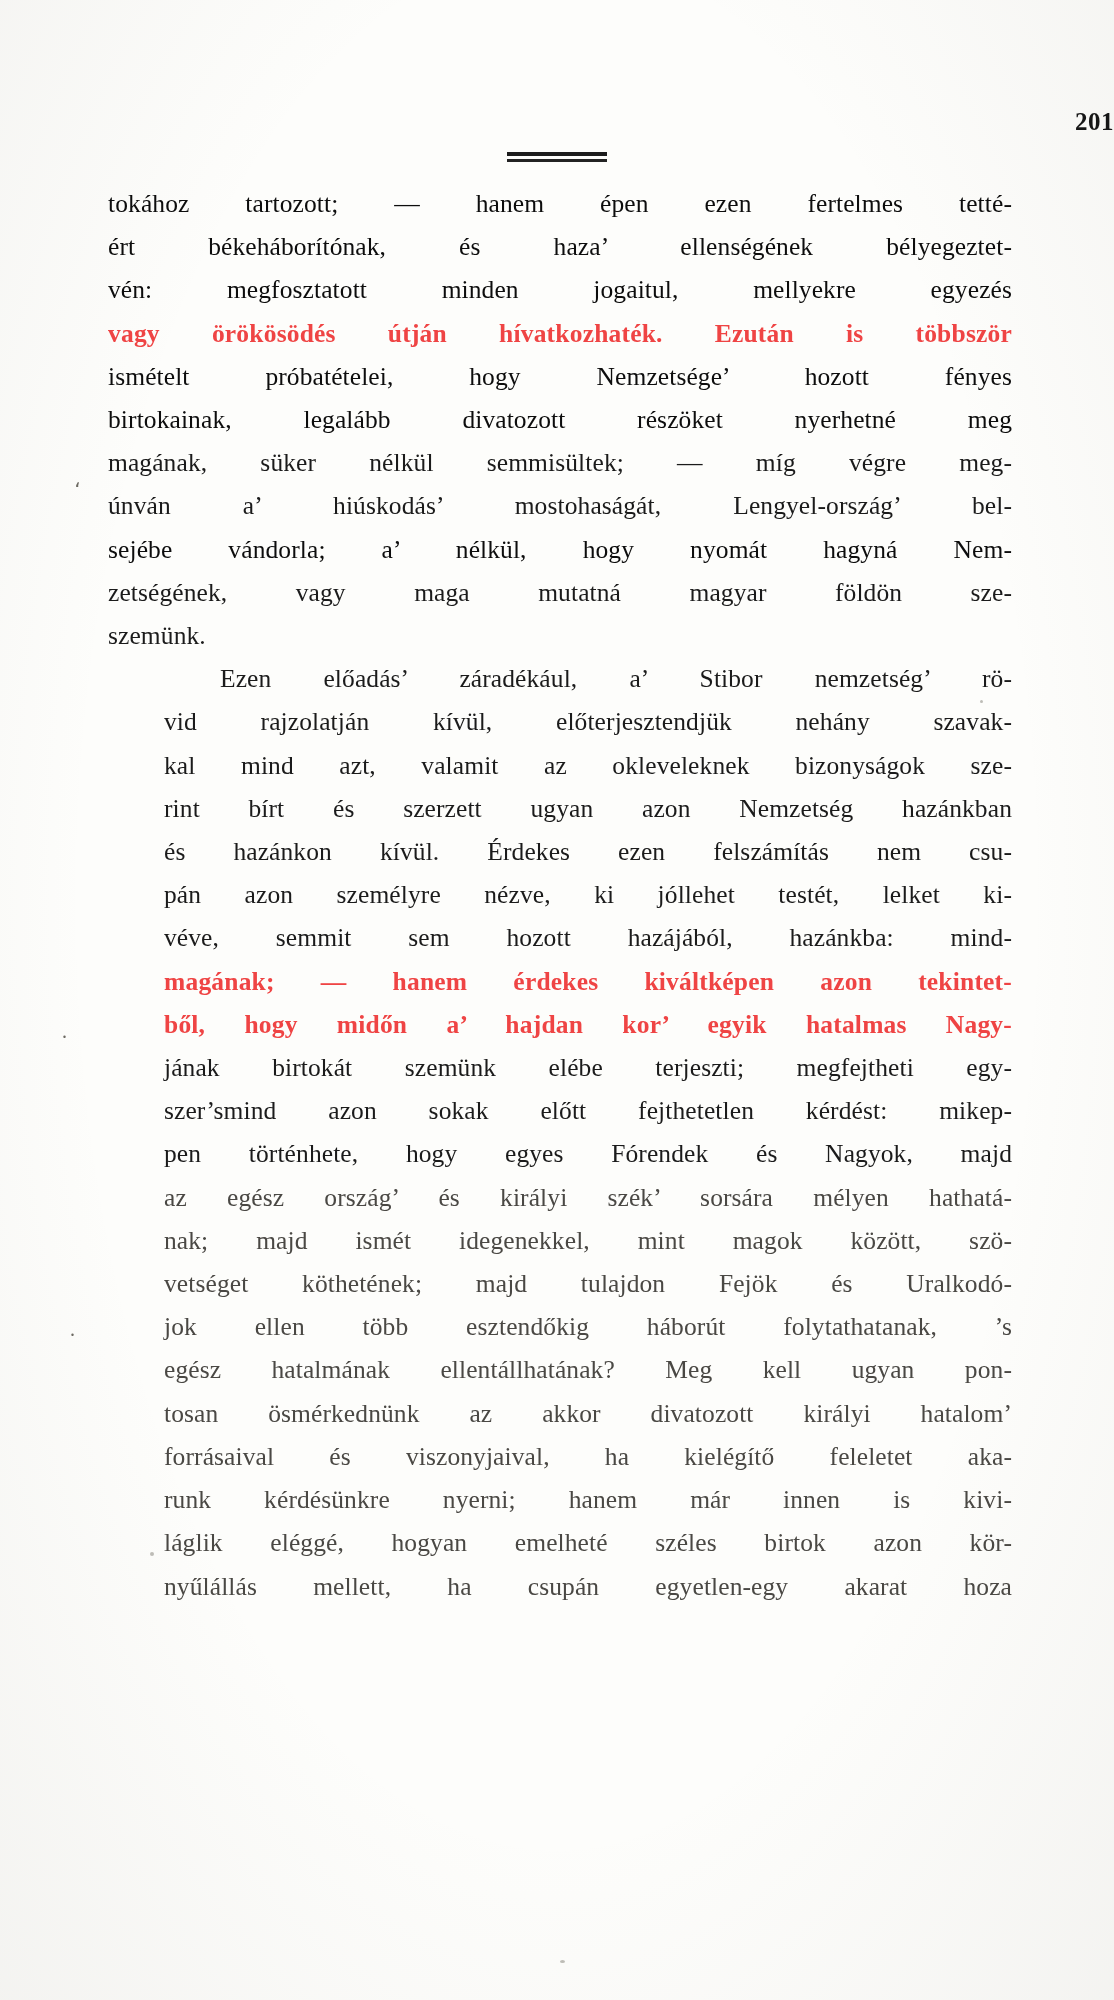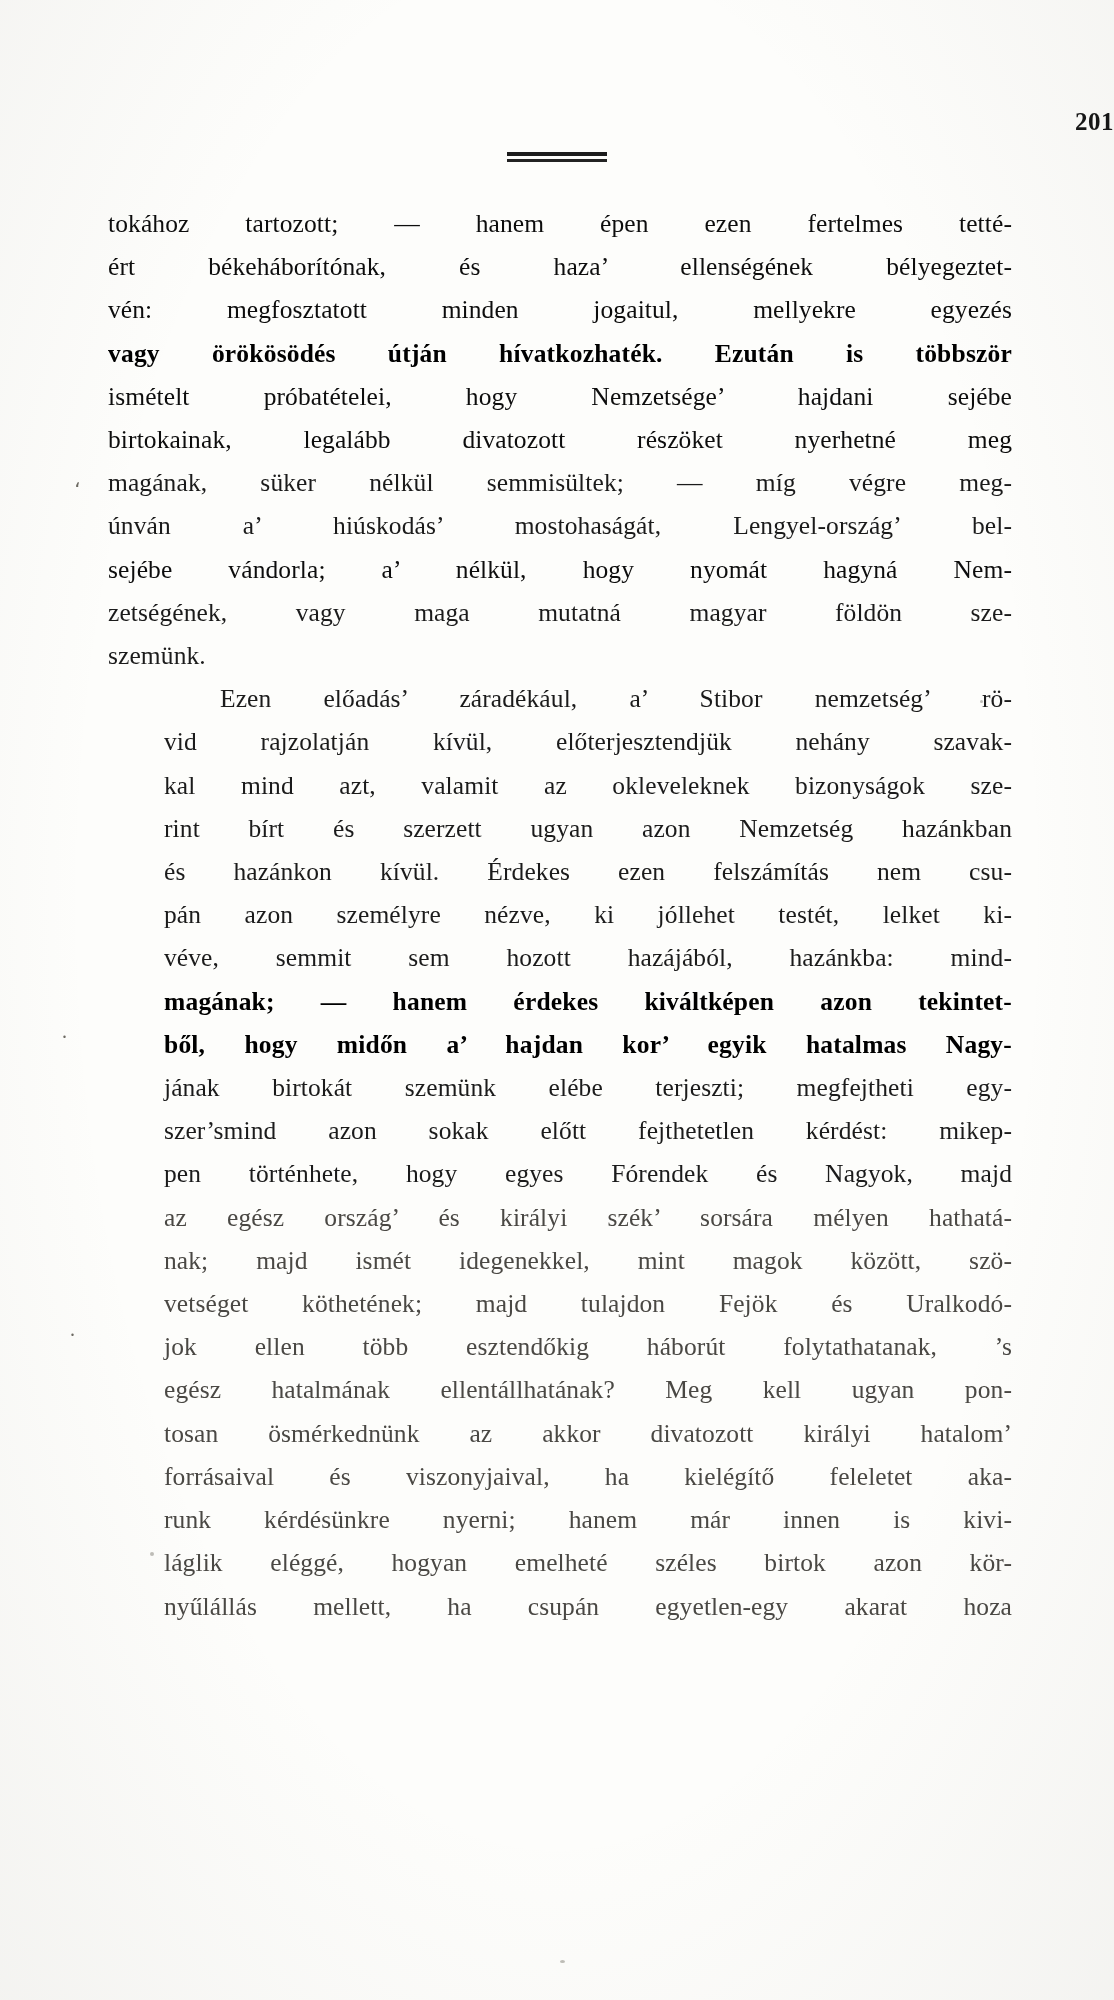--- a/index.html
+++ b/index.html
@@ -55,21 +55,20 @@
   }
   .rule .r2 {
     height: 3px;
     background: #232323;
   }
   .textblock {
     position: absolute;
     top: 182px;
     left: 108px;
     width: 904px;
-    margin-top: 20px;
   }
   p {
     margin: 0;
     font-size: 25.5px;
     line-height: 43.2px;
     text-align: justify;
     text-justify: inter-word;
     letter-spacing: 0.1px;
   }
   p.indent {
@@ -82,21 +81,21 @@
   
   .ln.just {
     text-align: justify;
     text-align-last: justify;
     white-space: normal;
   }
   .ital { }
   .faint2 { color: #4a4844; }
   .dark { color: #0d0d0d; }
   .smudge {
-    color: #000000;
+    color: #ef4444;
     font-weight: bold;
     letter-spacing: 0.2px;
   }
   .marginmark {
     position: absolute;
     font-size: 20px;
     color: #6d6a63;
   }
   .mark-a { left: 74px; top: 468px; }
   .mark-b { left: 62px; top: 1020px; }
@@ -130,21 +129,21 @@
   <div class="speck" style="left:980px; top:700px; width:3px; height:3px;"></div>
   <div class="speck" style="left:560px; top:1960px; width:5px; height:3px;"></div>
 
   <div class="textblock">
 
     <p>
       <span class="ln just dark">tokához tartozott; — hanem épen ezen fertelmes tetté-</span>
       <span class="ln just dark">ért békeháborítónak, és haza’ ellenségének bélyegeztet-</span>
       <span class="ln just dark">vén: megfosztatott minden jogaitul, mellyekre egyezés</span>
       <span class="ln just smudge">vagy örökösödés útján hívatkozhaték. Ezután is többször</span>
-      <span class="ln just dark">ismételt próbatételei, hogy Nemzetsége’ hajdani sejébe</span>
+      <span class="ln just dark">ismételt próbatételei, hogy Nemzetsége’ hozott fényes</span>
       <span class="ln just dark">birtokainak, legalább divatozott részöket nyerhetné meg</span>
       <span class="ln just">magának, süker nélkül semmisültek; — míg végre meg-</span>
       <span class="ln just">únván a’ hiúskodás’ mostohaságát, Lengyel-ország’ bel-</span>
       <span class="ln just dark">sejébe vándorla; a’ nélkül, hogy nyomát hagyná Nem-</span>
       <span class="ln just">zetségének, vagy maga mutatná magyar földön sze-</span>
       <span class="ln">szemünk.</span>
     </p>
 
     <p class="indent">
       <span class="ln just"><span style="display:inline-block;width:56px"></span>Ezen előadás’ záradékául, a’ <span class="ital">Stibor</span> nemzetség’ rö-</span>

